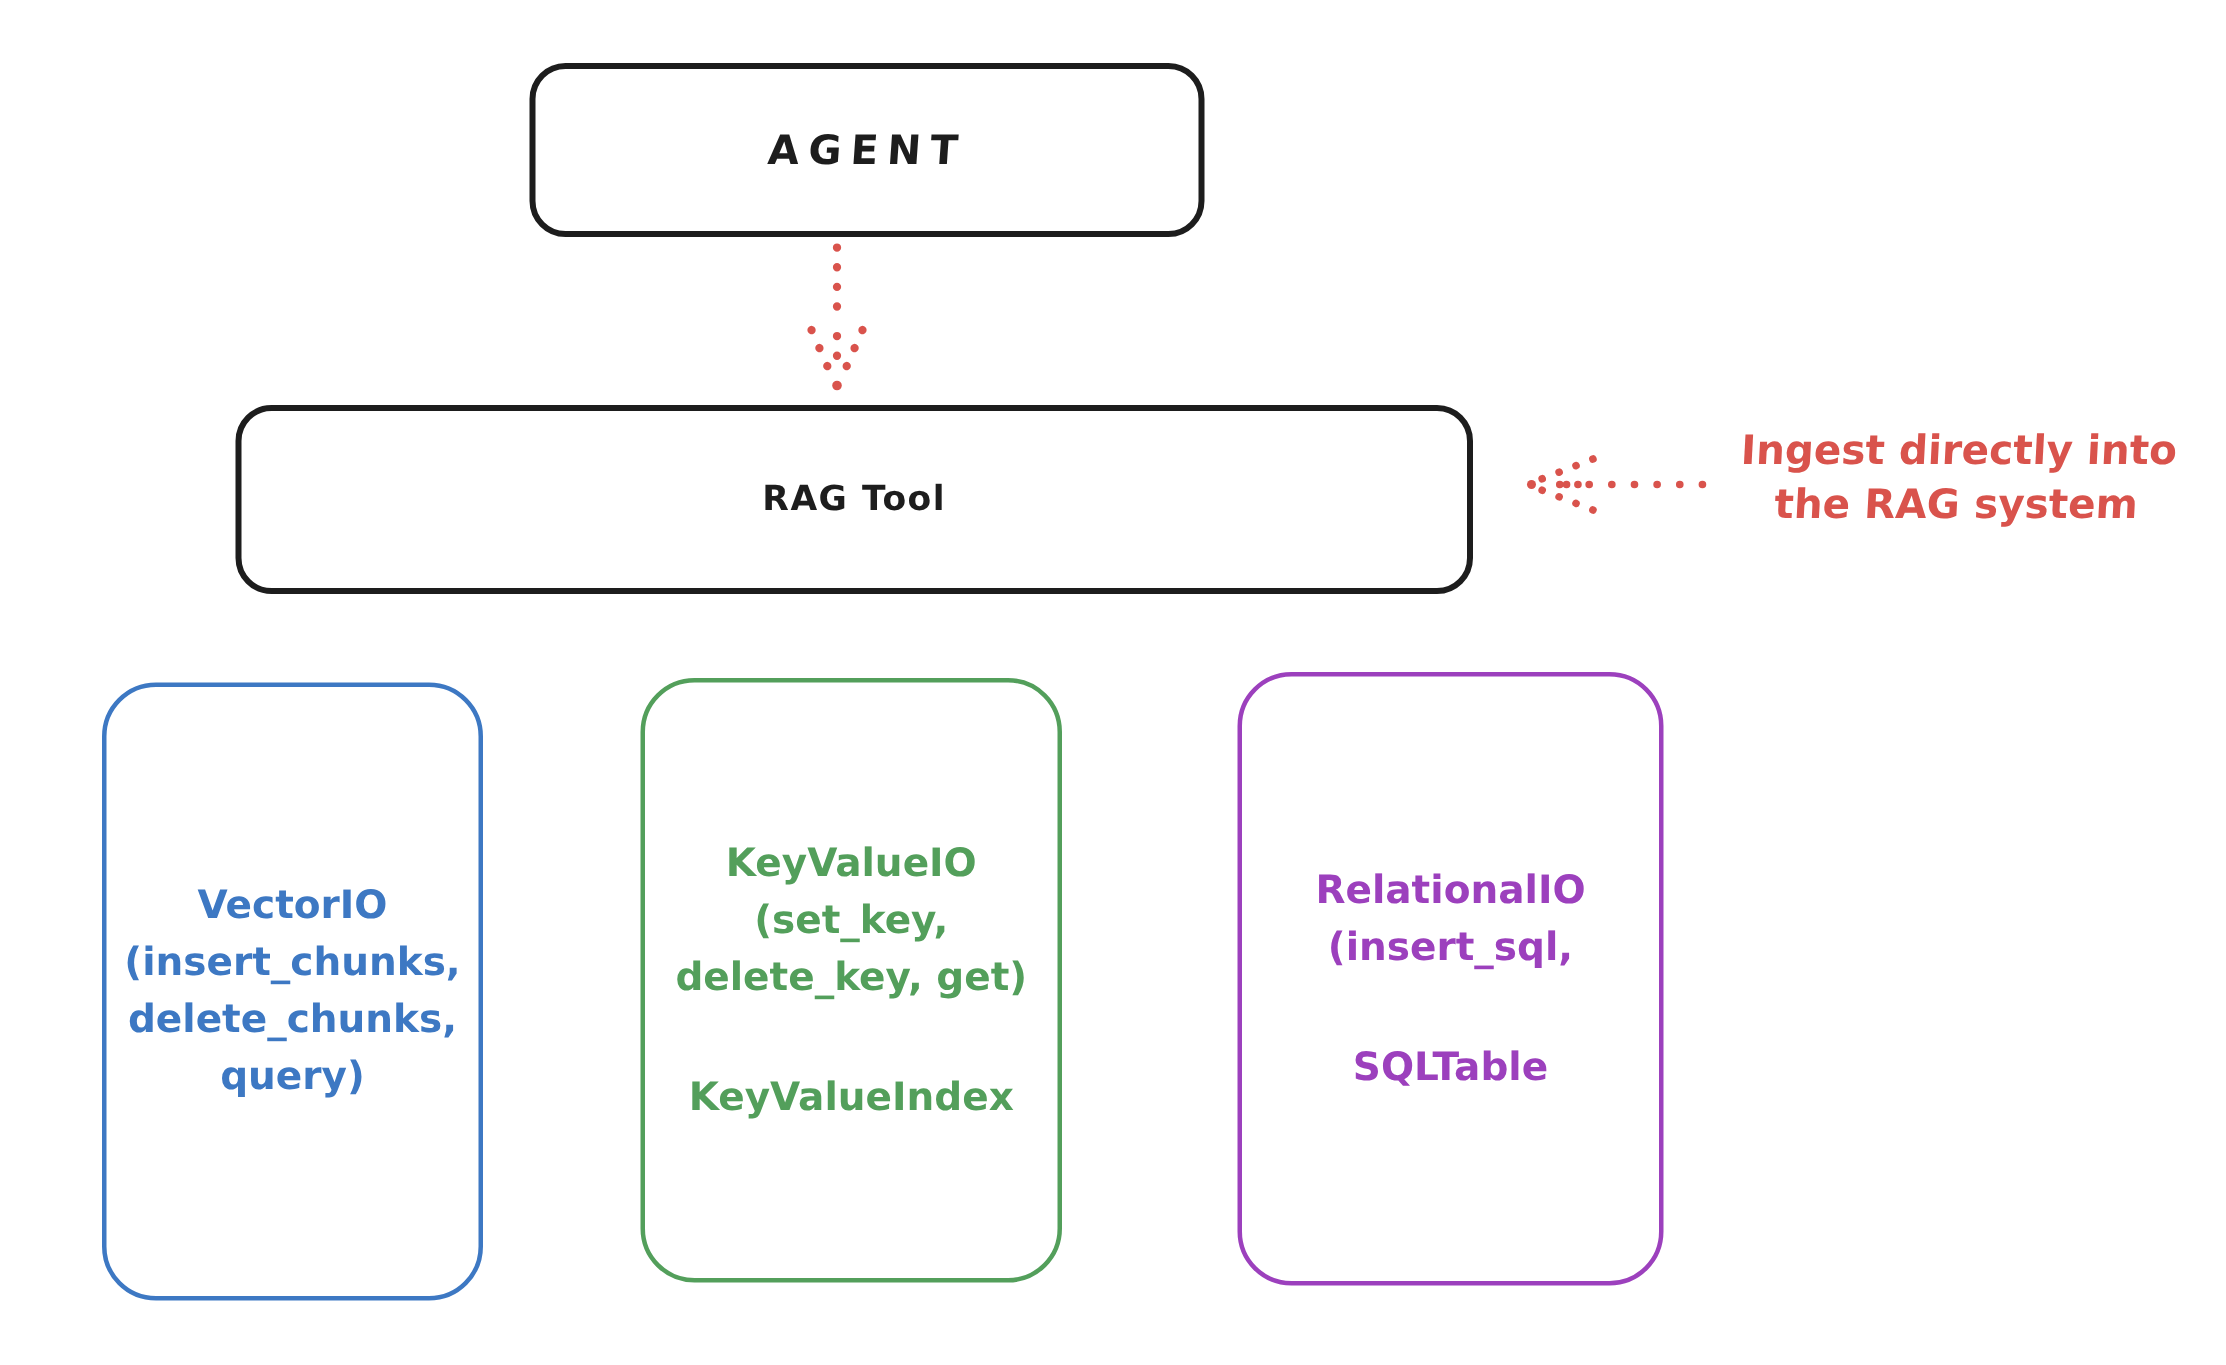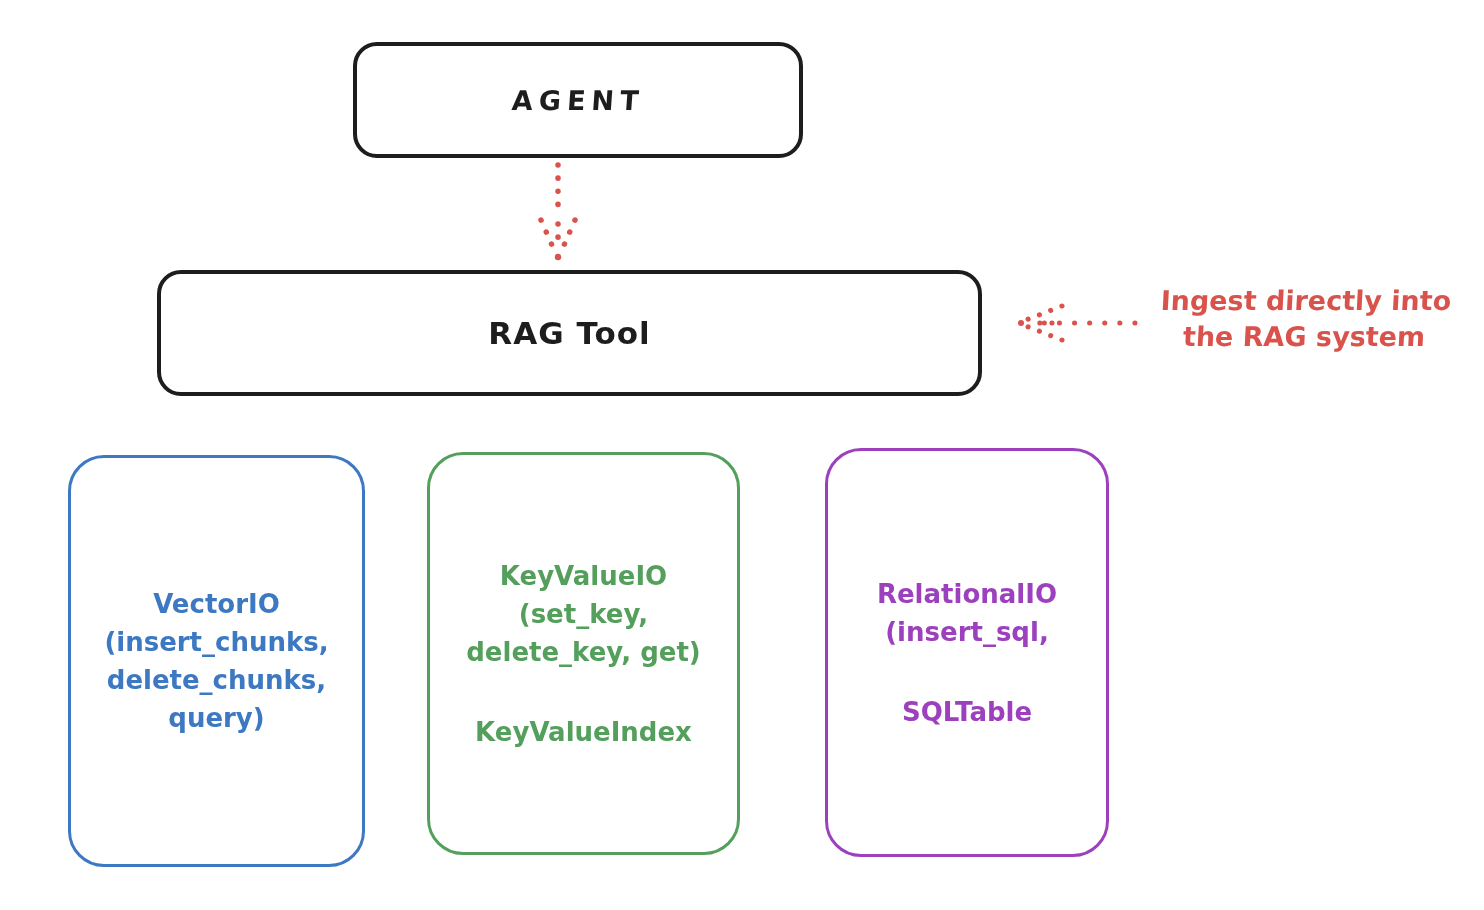--- a/index.html
+++ b/index.html
@@ -27,21 +27,21 @@
   .rag-box     { left: 157px; top: 270px; width: 825px; height: 126px; }
 
   .agent-label {
     font-size: 27px;
     font-weight: 700;
     letter-spacing: 6px;
     color: #1d1d1d;
     transform: skewX(-4deg);
   }
   .rag-label {
-    font-size: 31px;
+    font-size: 23px;
     font-weight: 600;
     letter-spacing: 1px;
     color: #1d1d1d;
   }
 
   
   .annotation {
     position: absolute;
     left: 1140px;
     top: 283px;
@@ -66,22 +66,22 @@
     border-radius: 36px;
     background: #ffffff;
     display: flex;
     flex-direction: column;
     align-items: center;
     justify-content: center;
     text-align: center;
     font-weight: 600;
     box-sizing: border-box;
   }
-  .vector-box     { left: 68px;  top: 455px; width: 297px; height: 412px; border-color: #3d78c3; color: #3d78c3; }
-  .keyvalue-box   { left: 427px; top: 452px; width: 313px; height: 403px; border-color: #539f5b; color: #539f5b; }
+  .vector-box     { left: 68px;  top: 455px; width: 254px; height: 412px; border-color: #3d78c3; color: #3d78c3; }
+  .keyvalue-box   { left: 427px; top: 452px; width: 281px; height: 403px; border-color: #539f5b; color: #539f5b; }
   .relational-box { left: 825px; top: 448px; width: 284px; height: 409px; border-color: #9c40bd; color: #9c40bd; }
 
   .method-line { font-size: 26px; line-height: 38px; }
   .index-label { font-size: 26px; line-height: 38px; margin-top: 42px; }
 </style>
 </head>
 <body>
 
 <div class="canvas">
 

